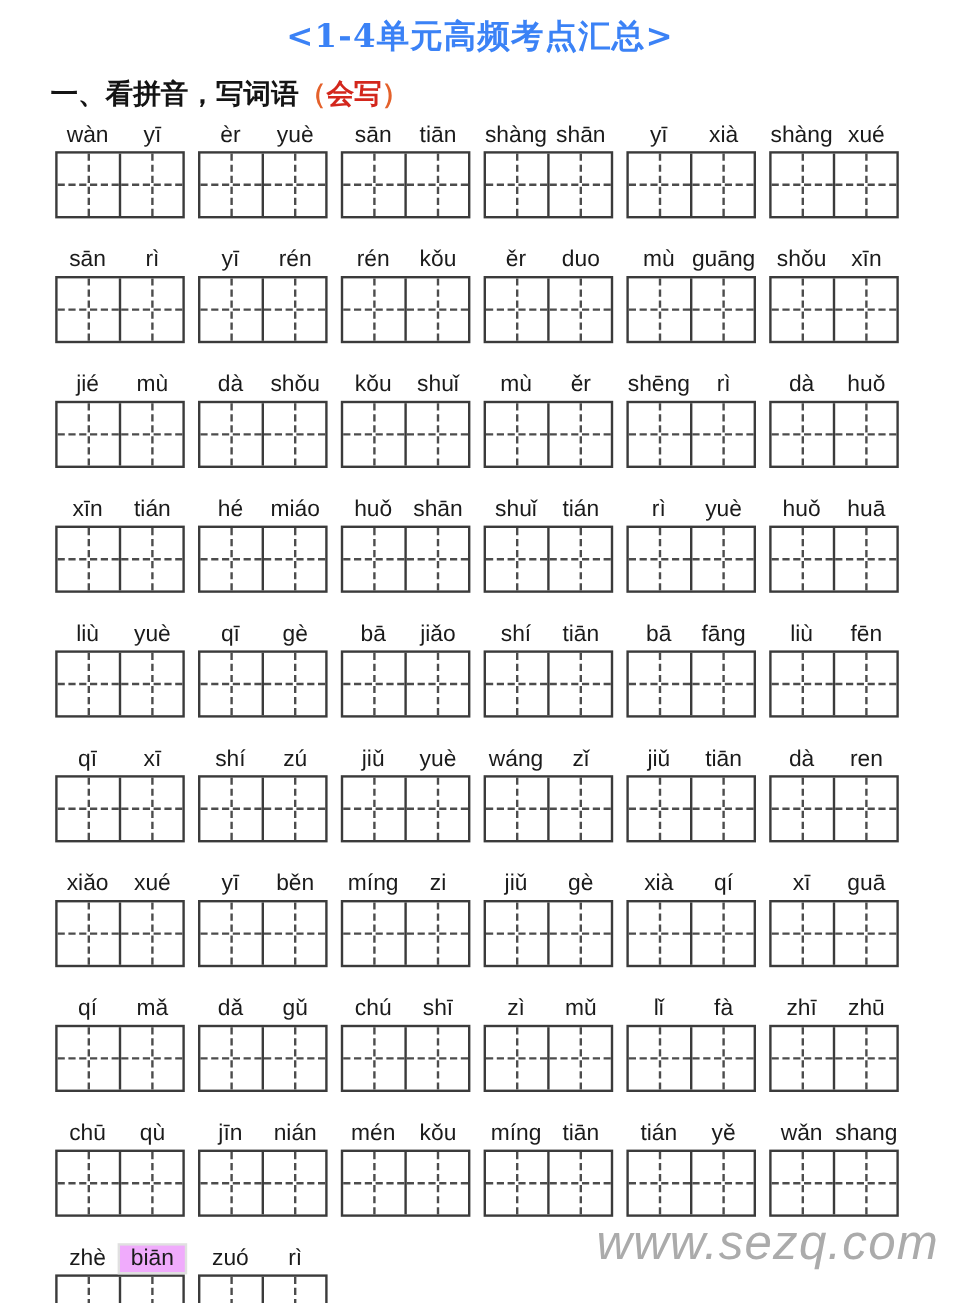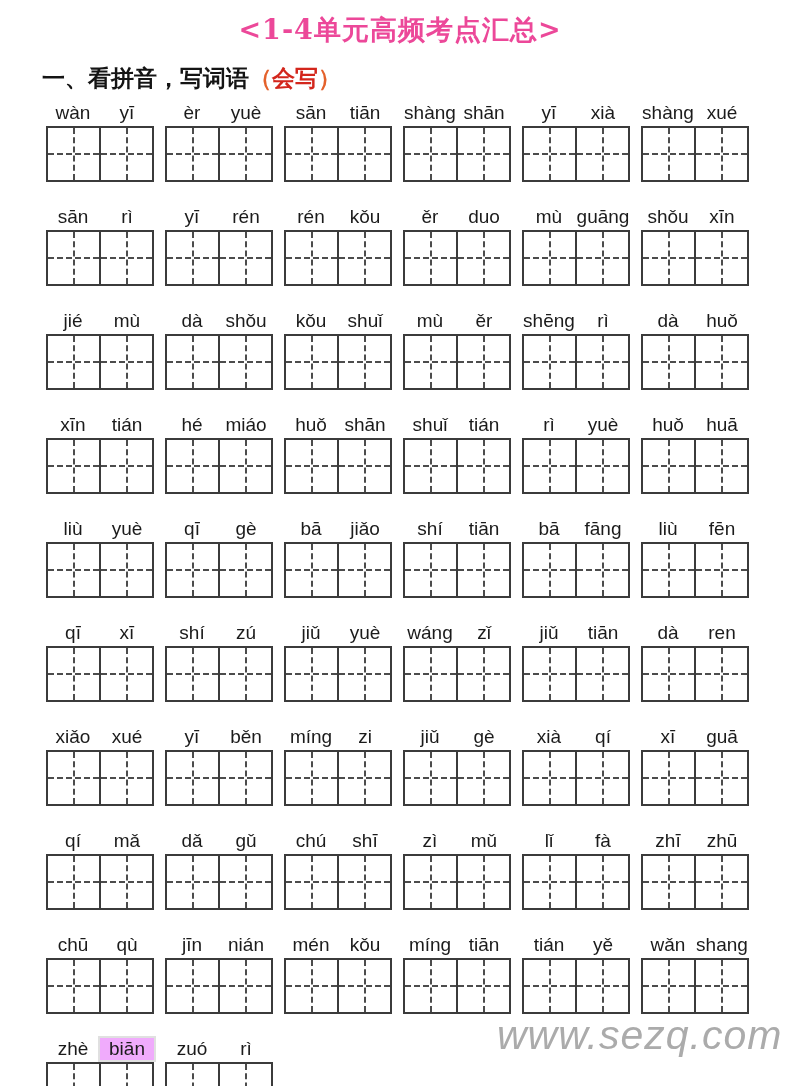--- a/index.html
+++ b/index.html
@@ -10,21 +10,21 @@
   }
   .title {
     margin:44px 0 0 0; text-align:center;
     font-family:"DejaVu Serif", serif; font-weight:bold;
     font-size:37px; line-height:1.15; color:#111111; letter-spacing:1px;
   }
   .title .red { color:#cf1a12; }
   .subtitle {
     margin:12px 0 0 0; text-align:center;
     font-family:"DejaVu Serif", serif; font-weight:bold;
-    font-size:27px; color:#ec4899; letter-spacing:1px;
+    font-size:27px; color:#3b82f6; letter-spacing:1px;
   }
   .section {
     margin:15px 0 6px 42px;
     font-family:Liberation Serif, serif;
     font-size:23px; font-weight:bold; color:#141414;
   }
   .section .paren { color:#e4612b; }
   .section .note  { color:#d3261c; }
 
   #rows { margin-left:46px; margin-top:8px; }

